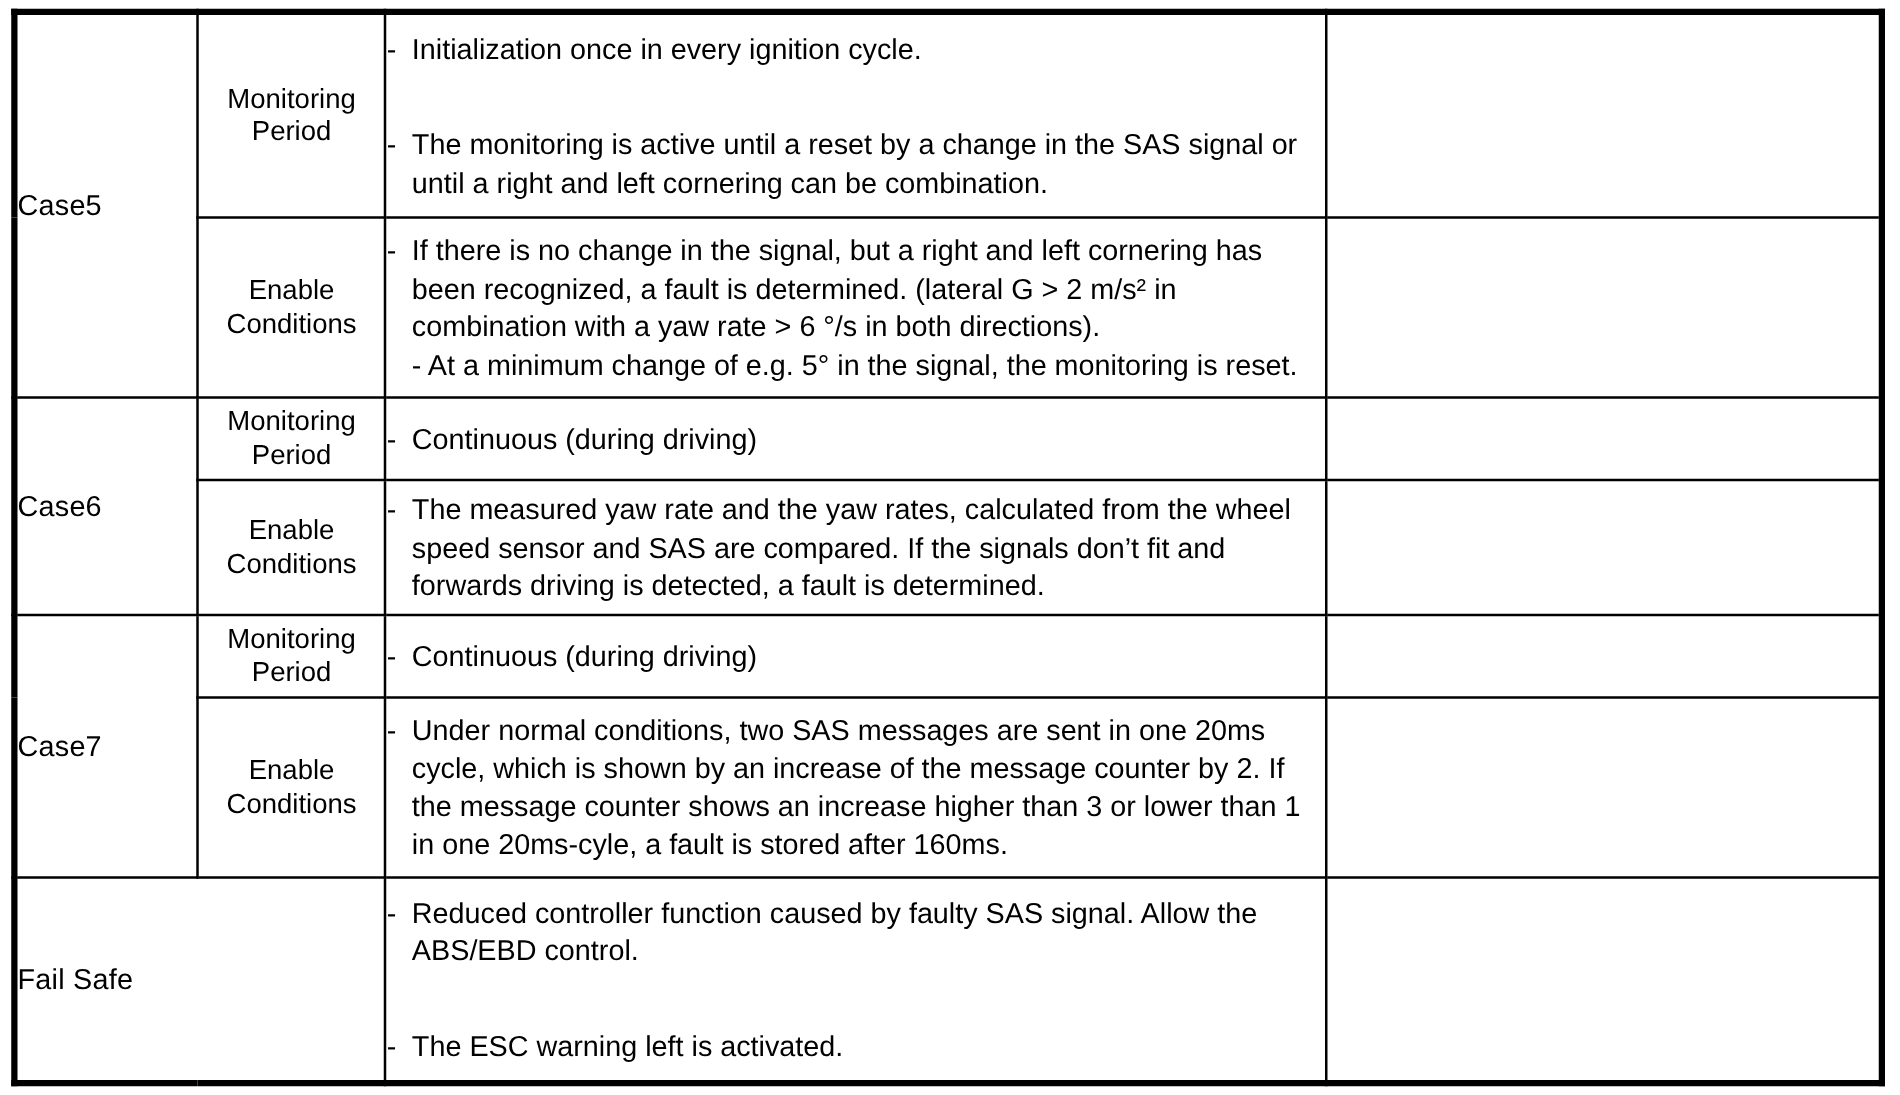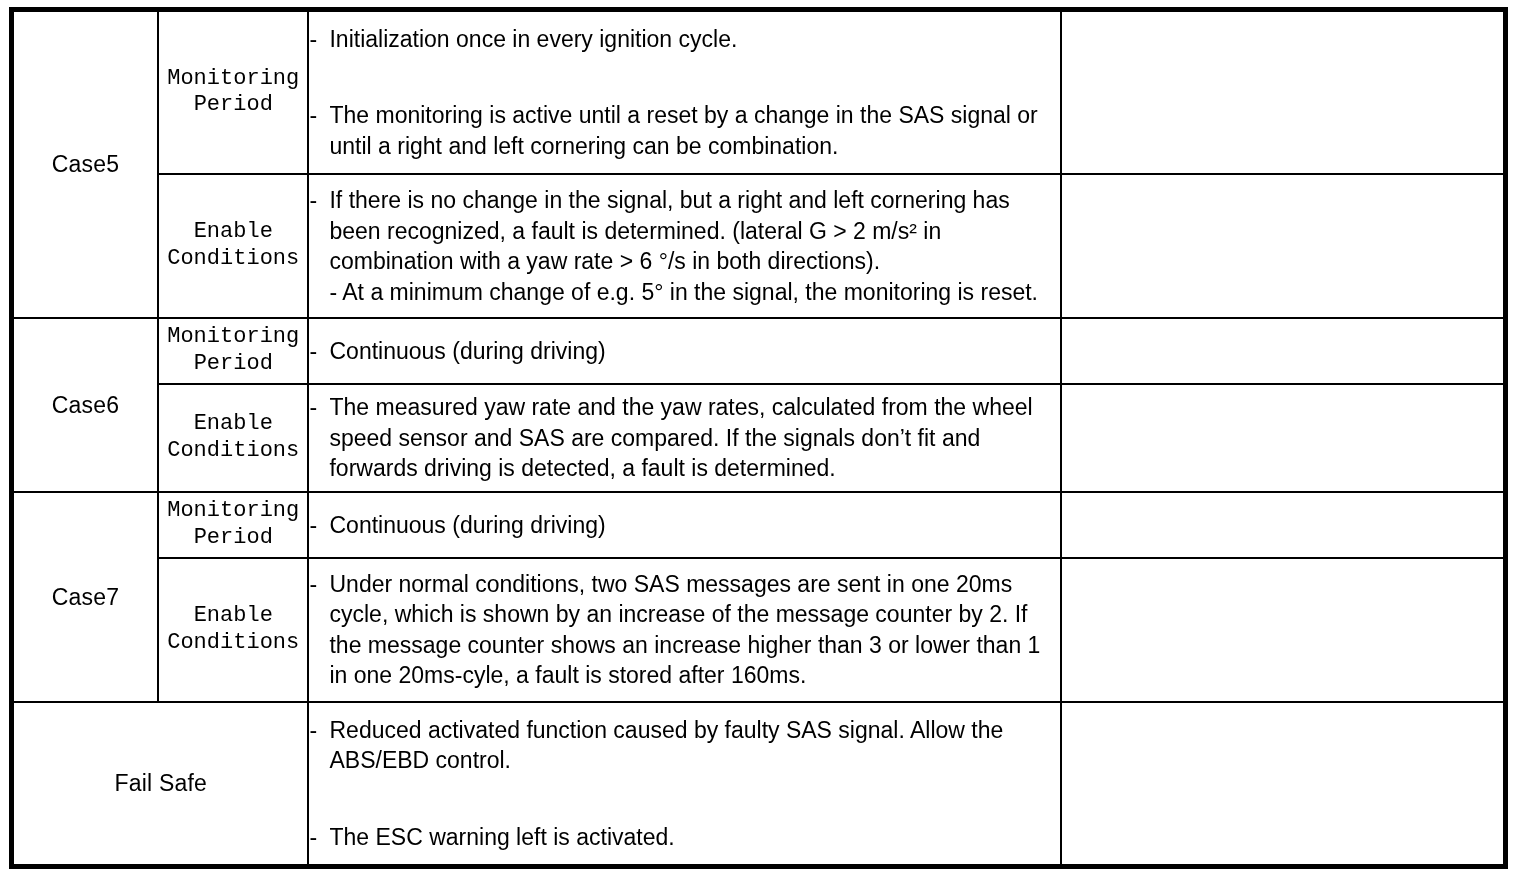--- a/index.html
+++ b/index.html
@@ -43,32 +43,31 @@
   }
 
   
   col.c-case   { width: 146px; }
   col.c-kind   { width: 150px; }
   col.c-desc   { width: 750px; }
   col.c-notes  { width: 443px; }
 
   
   .case-label {
-    text-align: center;
     font-size: 23px;
     line-height: 1.25;
     letter-spacing: 0.2px;
   }
   .kind-label {
     text-align: center;
     font-size: 22px;
     line-height: 1.22;
     padding: 4px 6px;
   }
-  .kind-label .ln { display: block; font-family: Liberation Mono, monospace; }
+  .kind-label .ln { display: block; }
 
   .desc {
     font-size: 23px;
     line-height: 1.32;
     padding: 9px 10px 9px 12px;
     text-align: left;
   }
   .bullet {
     display: block;
     position: relative;
@@ -188,21 +187,21 @@
             <span class="dash">-</span><span>Under normal conditions, two SAS messages are sent in one 20ms cycle, which is shown by an increase of the message counter by 2. If the message counter shows an increase higher than 3 or lower than 1 in one 20ms-cyle, a fault is stored after 160ms.</span>
           </div>
         </td>
         <td class="notes-cell"></td>
       </tr>
 
       <tr>
         <td colspan="2" class="case-label">Fail Safe</td>
         <td class="desc">
           <div class="bullet">
-            <span class="dash">-</span><span>Reduced activated function caused by faulty SAS signal. Allow the ABS/EBD control.</span>
+            <span class="dash">-</span><span>Reduced controller function caused by faulty SAS signal. Allow the ABS/EBD control.</span>
           </div>
           <div class="gap-md"></div>
           <div class="bullet">
             <span class="dash">-</span><span>The ESC warning left is activated.</span>
           </div>
         </td>
         <td class="notes-cell"></td>
       </tr>
 
     </tbody>

